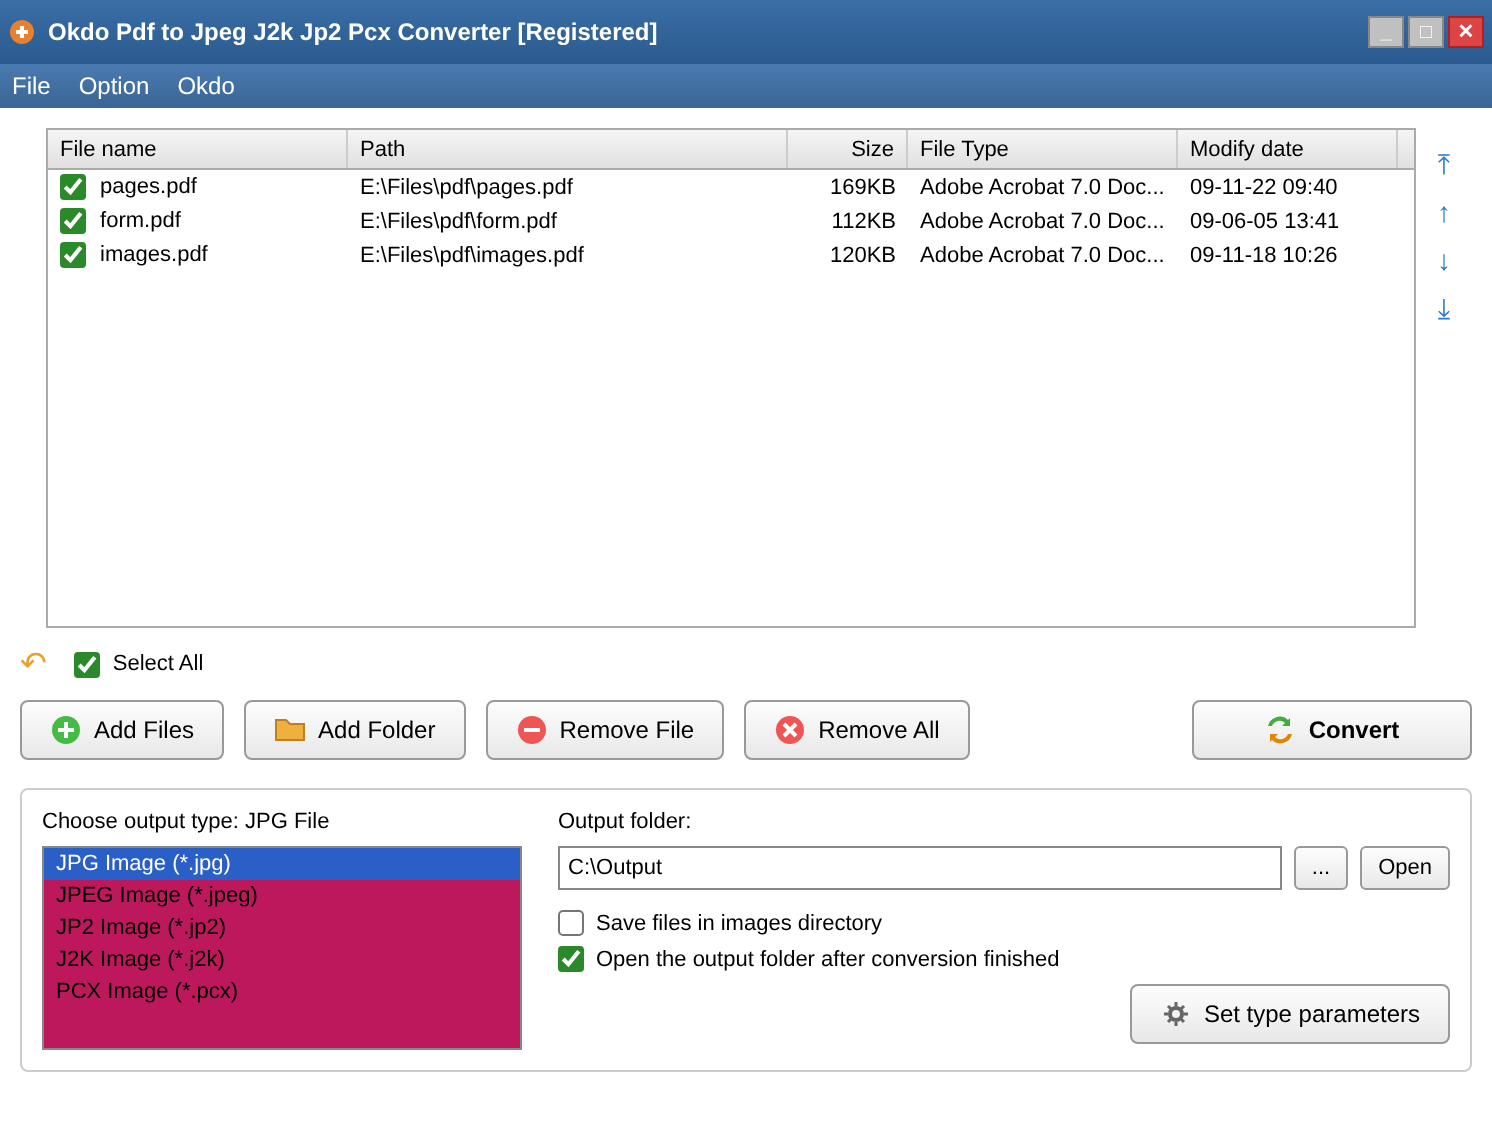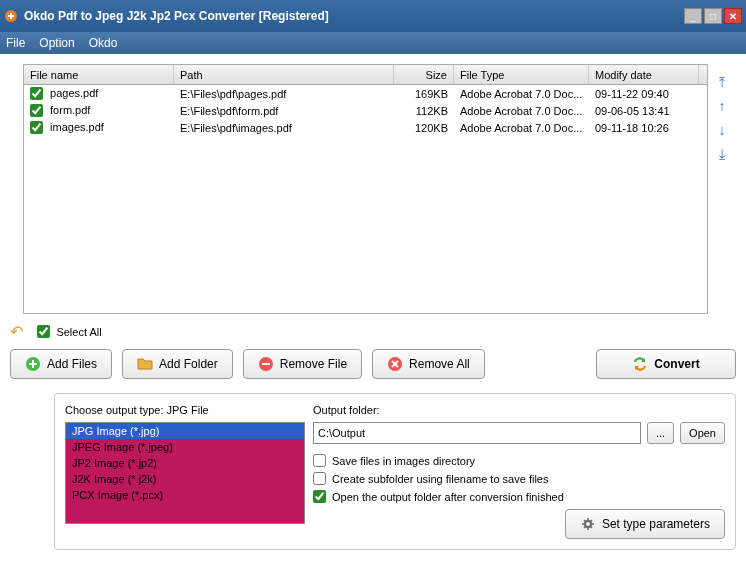--- a/index.html
+++ b/index.html
@@ -24,21 +24,21 @@
 .col-type { width: 135px; }
 .col-date { width: 110px; }
 .arrows { width: 28px; display: flex; flex-direction: column; align-items: center; padding-top: 10px; }
 .arrows div { width: 18px; height: 18px; margin-bottom: 6px; cursor: pointer; color: #2a7ad8; font-size: 14px; text-align: center; }
 .selectall { display: flex; align-items: center; margin: 8px 0; gap: 6px; }
 .selectall .backicon { color: #e8a030; font-size: 16px; margin-right: 8px; }
 .btnrow { display: flex; gap: 10px; margin-bottom: 14px; }
 .btn { background: linear-gradient(#fdfdfd, #e8e8e8); border: 1px solid #999; border-radius: 4px; padding: 6px 14px; display: flex; align-items: center; gap: 6px; font-size: 12px; cursor: pointer; min-width: 100px; justify-content: center; }
 .btn .bi { width: 16px; height: 16px; display: inline-flex; align-items: center; justify-content: center; font-size: 14px; }
 .btn.convert { min-width: 140px; margin-left: auto; font-weight: bold; }
-.bottomgroup { border: 1px solid #ccc; border-radius: 4px; padding: 10px; display: flex; gap: 8px; margin-left: 44px; }
+.bottomgroup { border: 1px solid #ccc; border-radius: 4px; padding: 10px; display: flex; gap: 18px; }
 .outtypes { width: 240px; }
 .outtypes .lbl { font-size: 11px; margin-bottom: 6px; }
 .typelist { border: 1px solid #888; background: #be185d; height: 102px; overflow: auto; }
 .typelist div { padding: 2px 6px; font-size: 11px; cursor: pointer; }
 .typelist div.selected { background: #2a5fc8; color: #fff; }
 .outfolder { flex: 1; font-size: 11px; }
 .ofrow { display: flex; gap: 6px; margin: 6px 0 10px 0; align-items: center; }
 .ofrow input[type="text"] { flex: 1; border: 1px solid #888; padding: 3px 4px; font-size: 11px; height: 22px; }
 .smbtn { background: linear-gradient(#fdfdfd, #e8e8e8); border: 1px solid #999; border-radius: 3px; padding: 3px 8px; font-size: 11px; cursor: pointer; height: 22px; display: flex; align-items: center; }
 .chk { display: flex; align-items: center; gap: 6px; margin: 5px 0; font-size: 11px; }
@@ -179,24 +179,20 @@
       <div class="ofrow">
         <input type="text" value="C:\Output" style="">
         <div class="smbtn">...</div>
         <div class="smbtn">Open</div>
       </div>
       <label class="chk">
           <input type="checkbox" style="">
           <span>Save files in images directory</span>
         </label>
       <label class="chk">
-          <input type="checkbox" style="">
-          <span>Create subfolder using filename to save files</span>
-        </label>
-      <label class="chk">
           <input type="checkbox" checked="" class="chkd" style="">
           <span>Open the output folder after conversion finished</span>
         </label>
       <div class="moreparams">
         <div class="btn" style="min-width:160px">
           <span class="bi">
             <svg width="14" height="14" viewBox="0 0 14 14">
                 <circle cx="7" cy="7" r="3" fill="none" stroke="#666" stroke-width="2"></circle>
                 <path d="M7 1v2M7 11v2M1 7h2M11 7h2M3 3l1.5 1.5M11 11l-1.5-1.5M11 3l-1.5 1.5M3 11l1.5-1.5" stroke="#666" stroke-width="1.5"></path>
               </svg>

